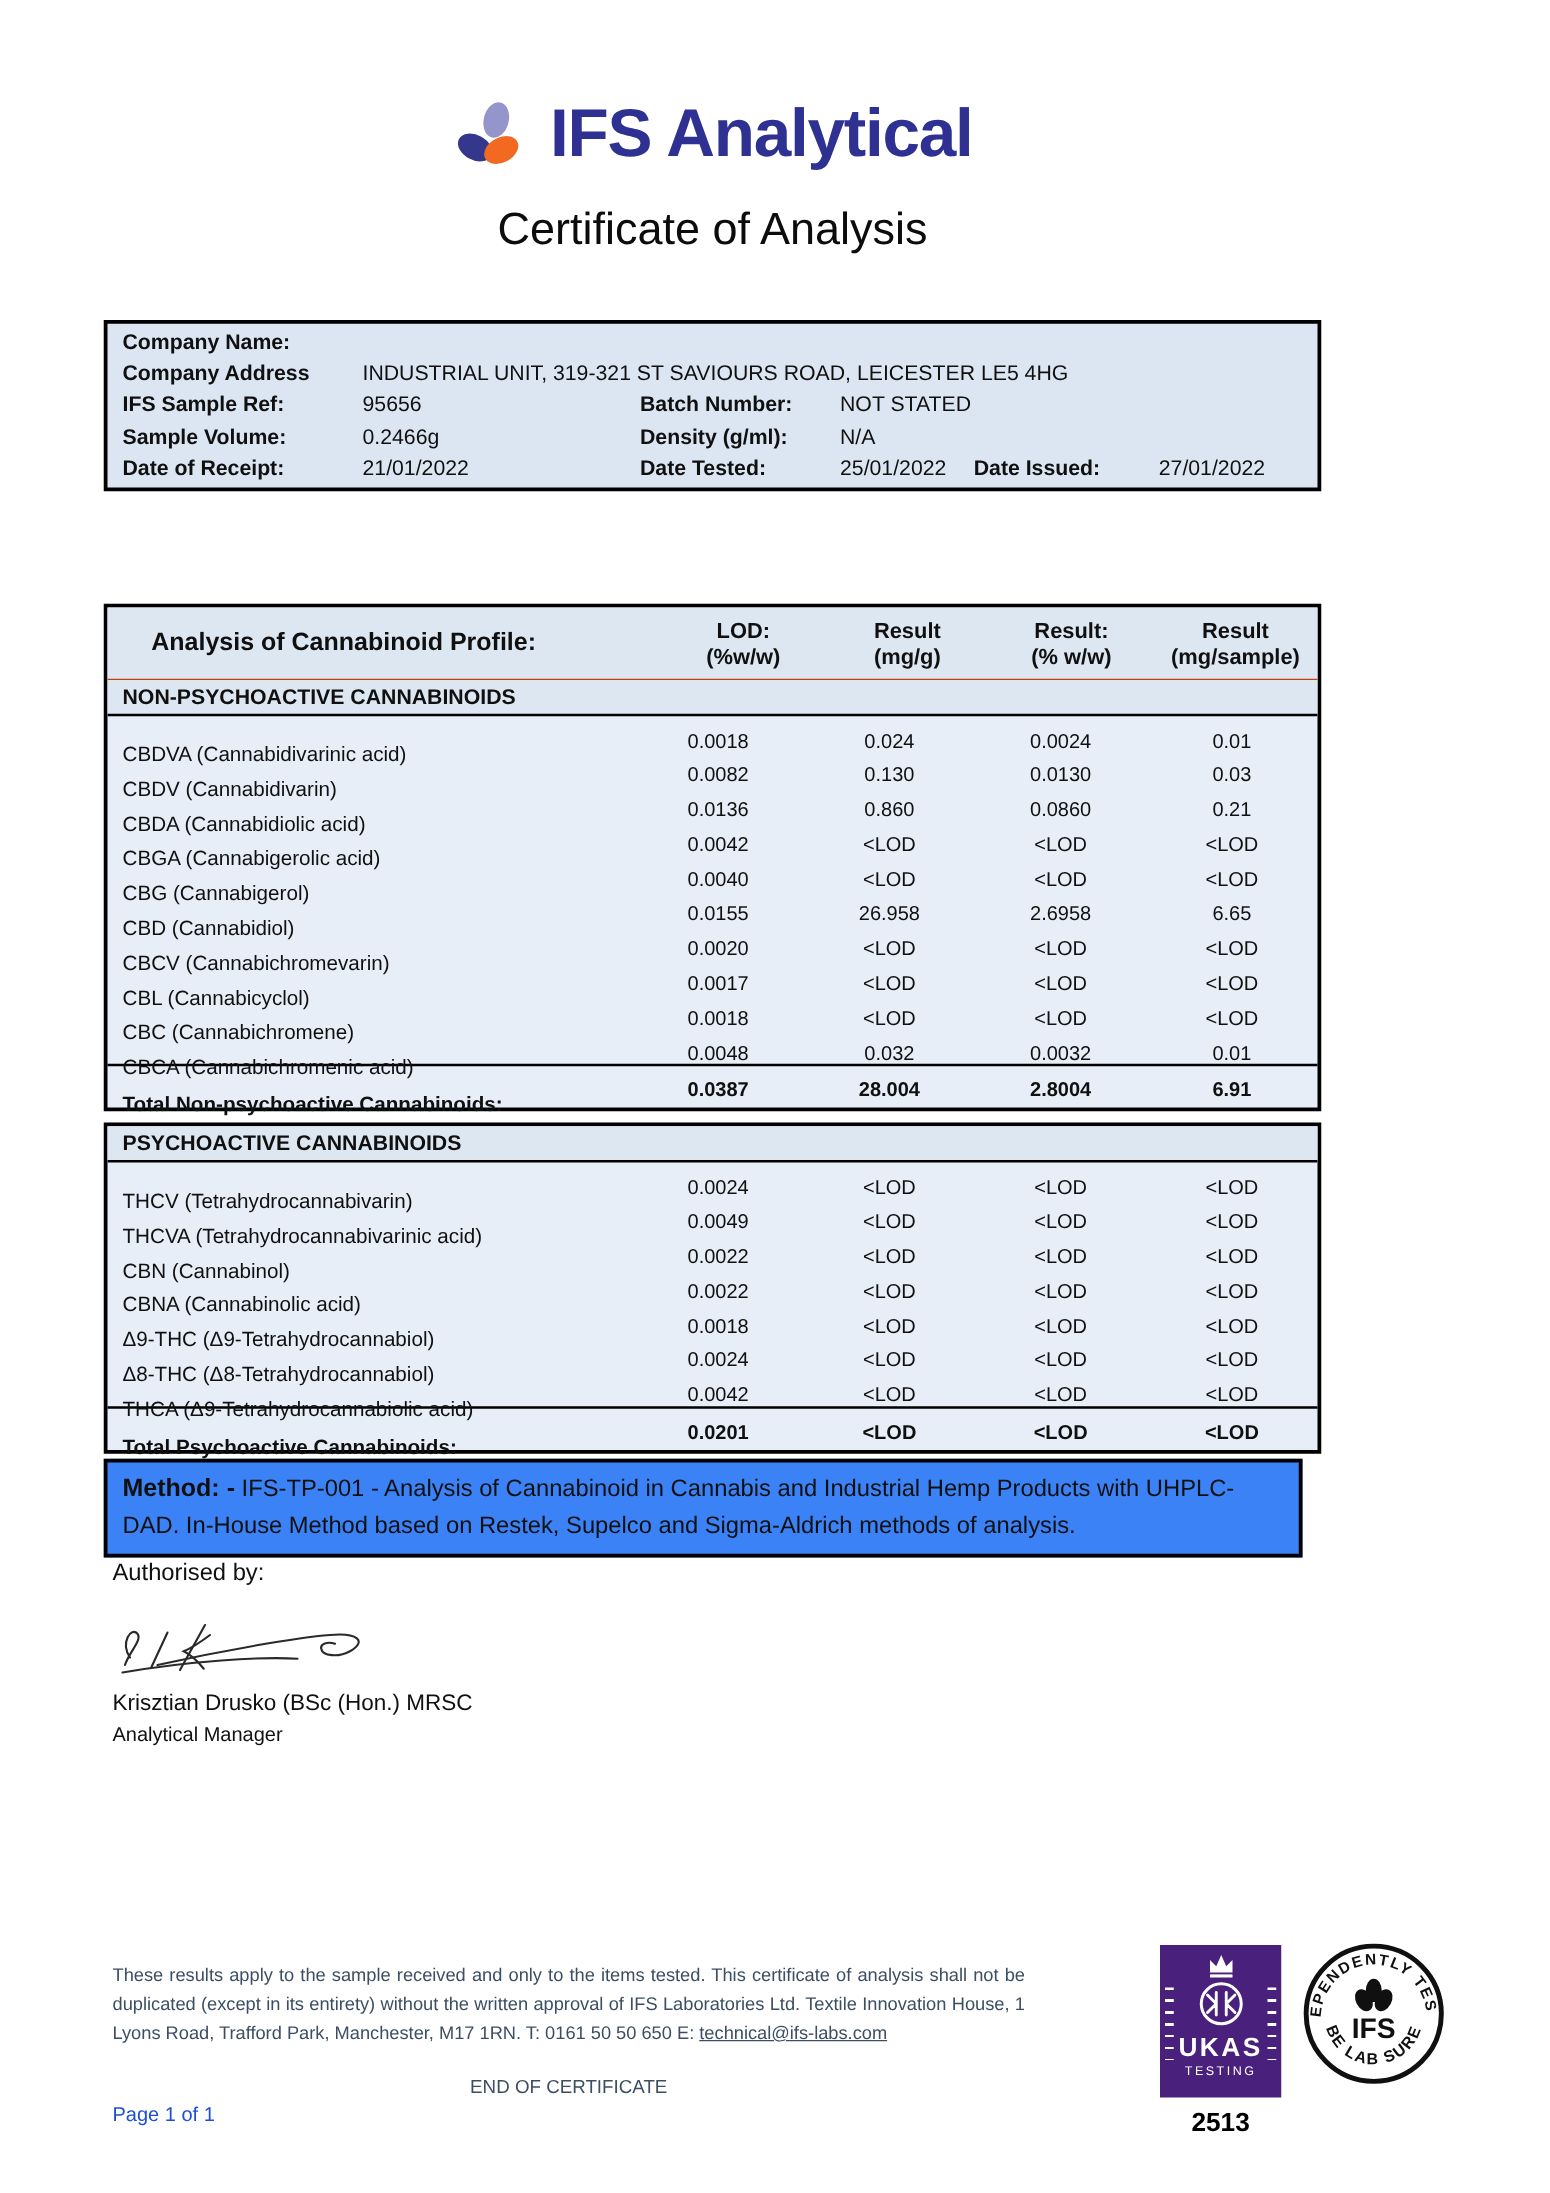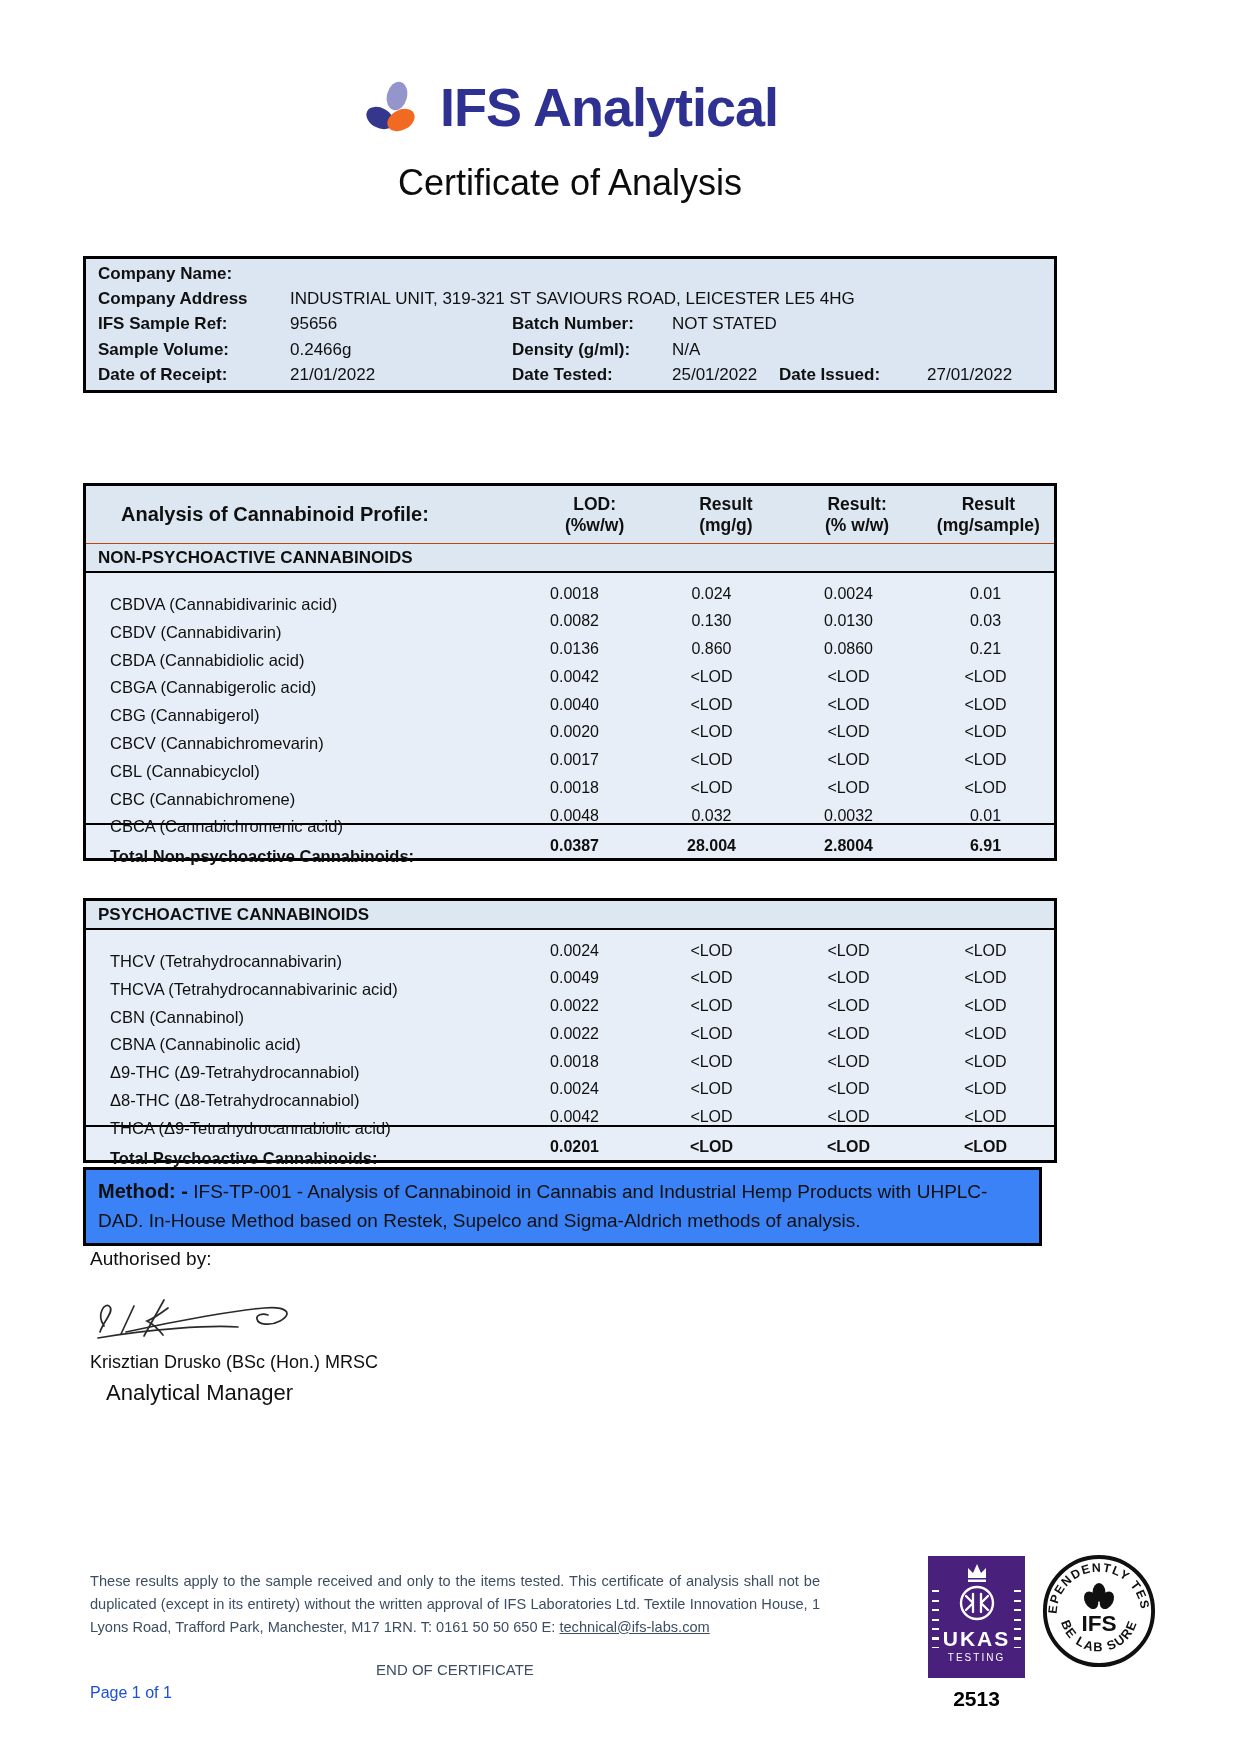--- a/index.html
+++ b/index.html
@@ -28,36 +28,36 @@
   .t1 { top:483px; }
   .t2 { top:898px; }
   .thead { display:grid; grid-template-columns:420px repeat(4,1fr); align-items:center;
            background:#dde7f2; border-bottom:1px solid #c2410c; height:58px;padding-left:23px; }
   .t-title { font-size:20px; font-weight:bold; padding-left:12px; }
   .t-col { text-align:center; font-size:17.5px; font-weight:bold; white-space:pre-line; line-height:1.2; }
   .tsection { background:#dde7f2; border-bottom:2px solid #000; font-size:17px; font-weight:bold;
               height:29px; display:flex; align-items:center; padding-left:12px; }
   .trow { display:grid; grid-template-columns:420px repeat(4,1fr); align-items:center; height:27.8px; }
   .cell { font-size:16.5px; }
-  .cname { padding-left:24px;margin-top:22px; }
+  .cname { padding-left:12px;margin-top:22px; }
   .cnum { text-align:center; font-size:16px; }
   .ttotal { border-top:2px solid #000; }
   .ttotal .trow { height:33px; }
   .ttotal .cell { font-weight:bold; }
 
   
   .method-box { position:absolute; top:1167px; left:83px; width:959px; background:#3b82f6;
                 border:3px solid #000; padding:6px 12px 8px 12px; font-size:19px; line-height:1.5; }
   .method-box b { font-size:20px; }
 
   
   .auth-heading { position:absolute; top:1248px; left:90px; font-size:19px; }
   .signature { position:absolute; top:1280px; left:88px; }
   .auth-name { position:absolute; top:1352px; left:90px; font-size:18px; }
-  .auth-role { position:absolute; top:1380px; left:106px; font-size:22px; }
+  .auth-role { position:absolute; top:1380px; left:90px; font-size:16px; }
 
   
   .disclaimer { position:absolute; top:1570px; left:90px; width:730px; font-size:14.6px;
                 line-height:1.57; color:#3d4e62; text-align:justify; }
   .disclaimer a { color:#3d4e62; text-decoration:underline; }
   .end-line { position:absolute; top:1661px; left:90px; width:730px; text-align:center;
               font-size:15px; color:#3d4e62; }
   .page-num { position:absolute; top:1684px; left:90px; font-size:16px; color:#1d4ed8; }
 
   .ukas { position:absolute; top:1556px; left:928px; width:97px; }
@@ -158,20 +158,27 @@
           <div class="cell cnum">&lt;LOD</div>
           <div class="cell cnum">&lt;LOD</div>
           <div class="cell cnum">&lt;LOD</div>
         </div>
         <div class="trow">
           <div class="cell cname">CBG (Cannabigerol)</div>
           <div class="cell cnum">0.0040</div>
           <div class="cell cnum">&lt;LOD</div>
           <div class="cell cnum">&lt;LOD</div>
           <div class="cell cnum">&lt;LOD</div>
+        </div>
+        <div class="trow">
+          <div class="cell cname">CBD (Cannabidiol)</div>
+          <div class="cell cnum">0.0155</div>
+          <div class="cell cnum">26.958</div>
+          <div class="cell cnum">2.6958</div>
+          <div class="cell cnum">6.65</div>
         </div>
         <div class="trow">
           <div class="cell cname">CBCV (Cannabichromevarin)</div>
           <div class="cell cnum">0.0020</div>
           <div class="cell cnum">&lt;LOD</div>
           <div class="cell cnum">&lt;LOD</div>
           <div class="cell cnum">&lt;LOD</div>
         </div>
         <div class="trow">
           <div class="cell cname">CBL (Cannabicyclol)</div>

